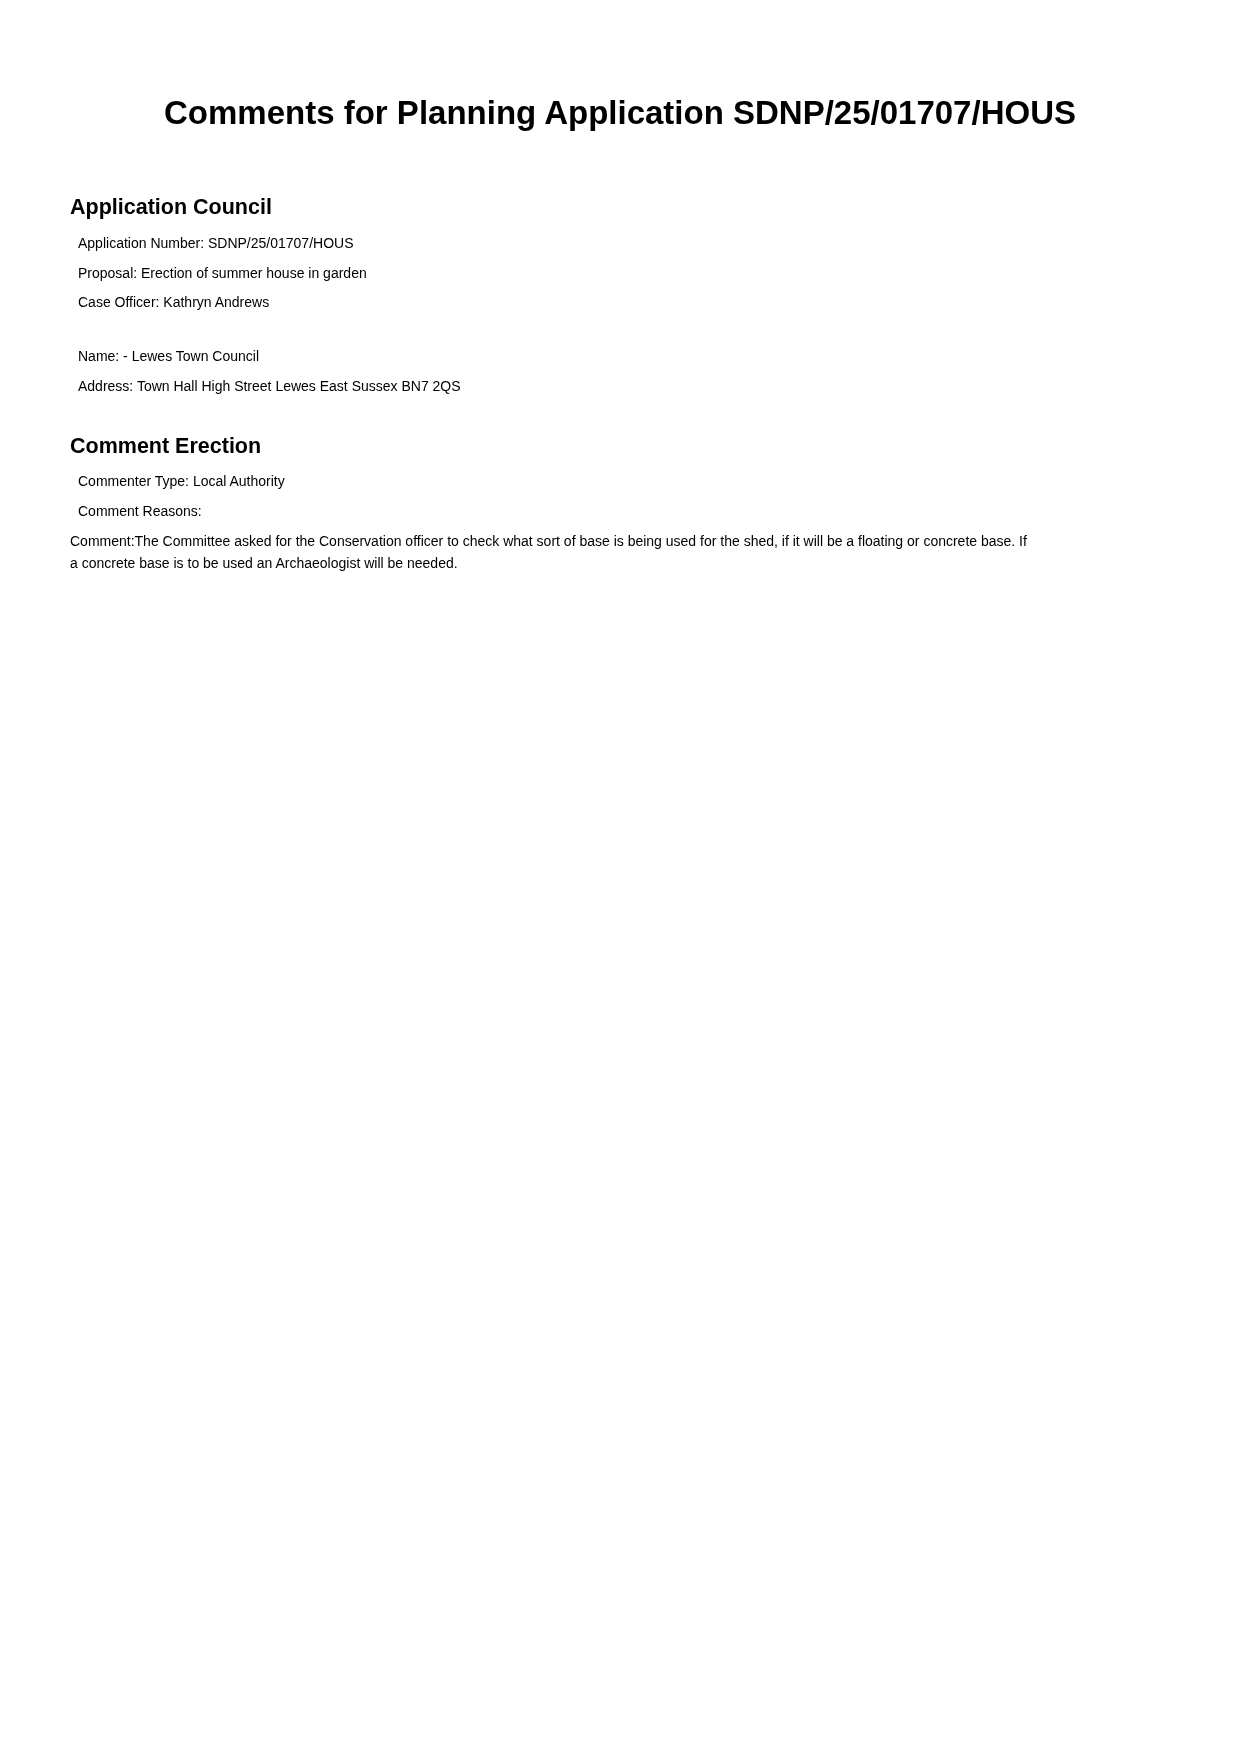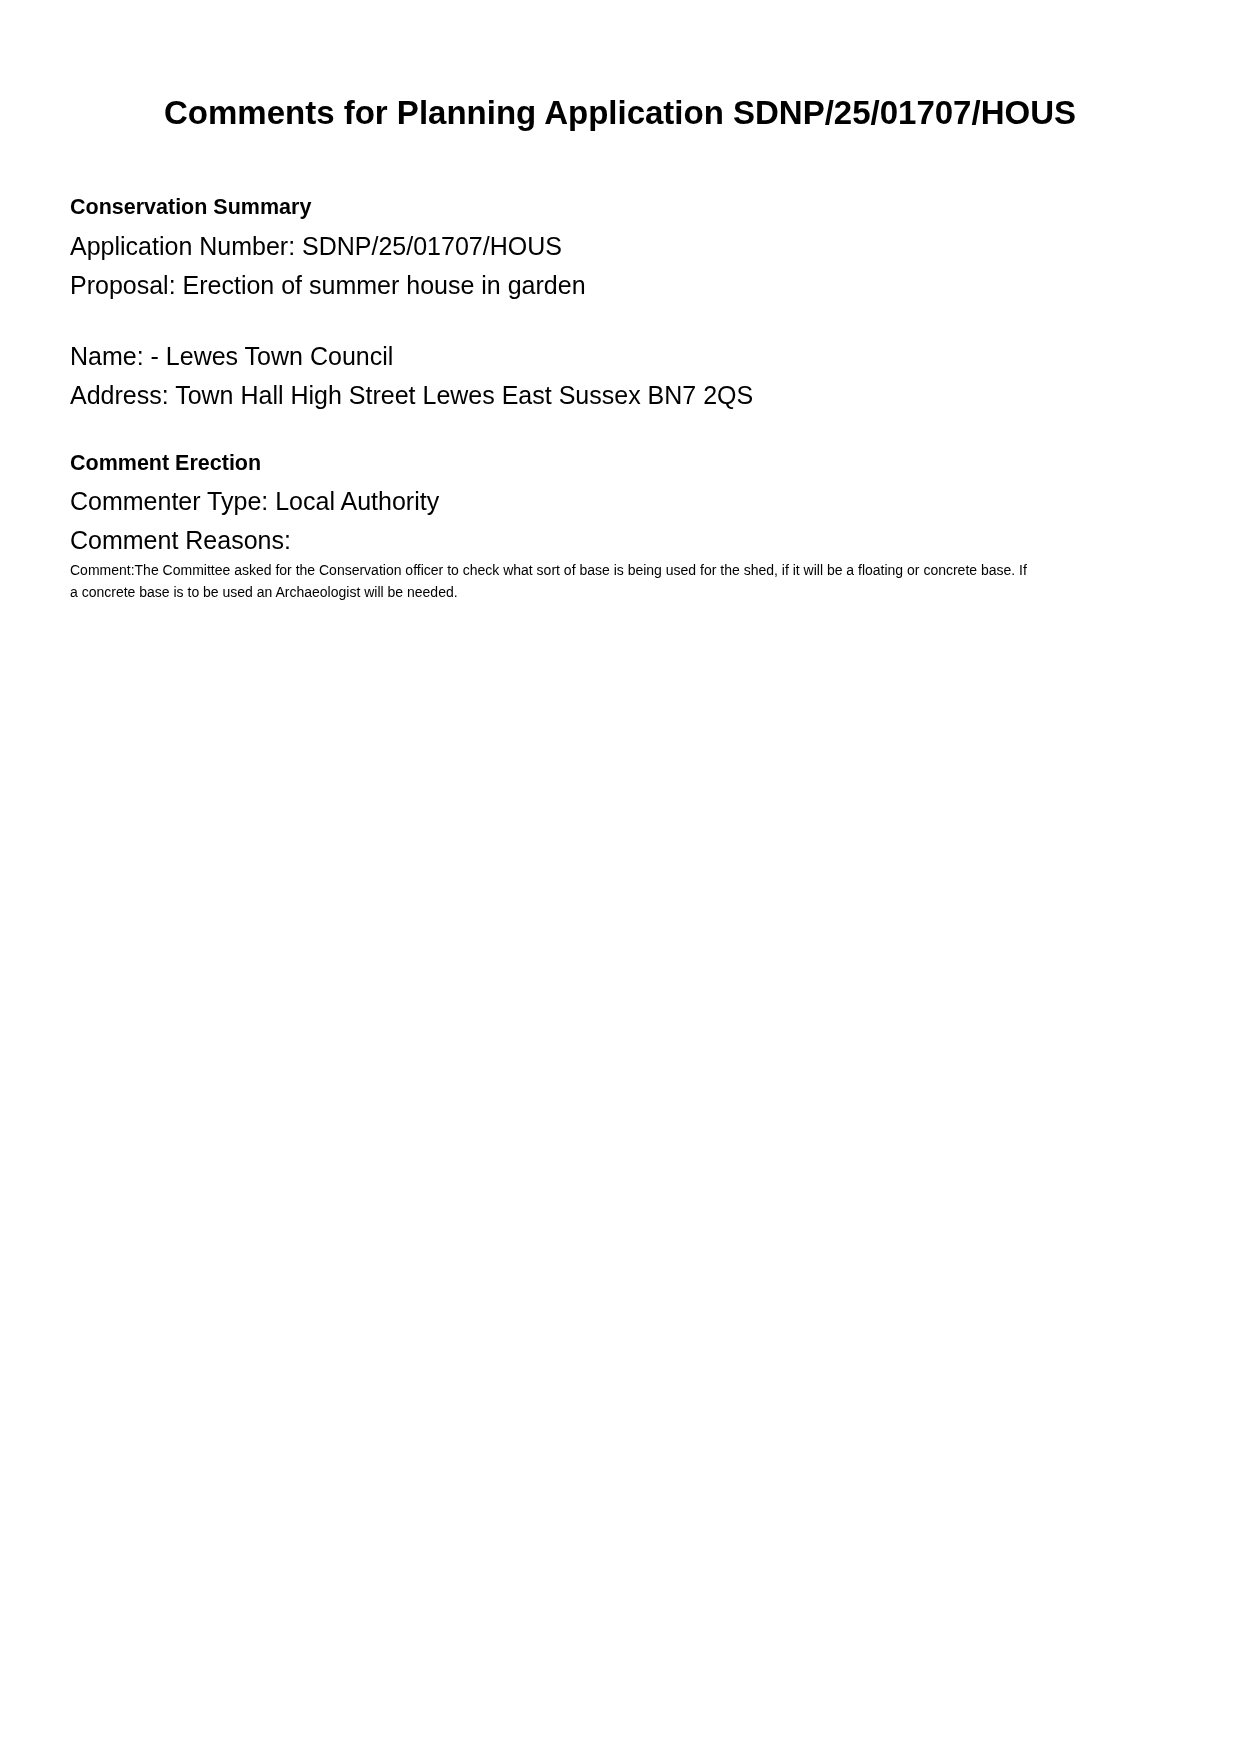--- a/index.html
+++ b/index.html
@@ -38,42 +38,43 @@
   }
   .section:last-child {
     margin-bottom: 0;
   }
   .section-heading {
     font-weight: bold;
     font-size: 21.5px;
     margin: 0 0 2px 0;
   }
   .line {
-    margin: 0;
-    font-size: 25px;
+    margin: 8px;
+    font-size: 14px;
   }
   .para {
     margin: 0;
     font-size: 14px;
     max-width: 960px;
   }
 </style>
 </head>
 <body>
 
 <div class="page">
 
   <h1 class="doc-title">Comments for Planning Application SDNP/25/01707/HOUS</h1>
 
   <div class="content">
 
     <div class="section">
-      <div class="section-heading">Conservation Summary</div>
+      <div class="section-heading">Application Council</div>
       <p class="line">Application Number: SDNP/25/01707/HOUS</p>
       <p class="line">Proposal: Erection of summer house in garden</p>
+      <p class="line">Case Officer: Kathryn Andrews</p>
     </div>
 
     <div class="section">
       <p class="line">Name: - Lewes Town Council</p>
       <p class="line">Address: Town Hall High Street Lewes East Sussex BN7 2QS</p>
     </div>
 
     <div class="section">
       <div class="section-heading">Comment Erection</div>
       <p class="line">Commenter Type: Local Authority</p>

